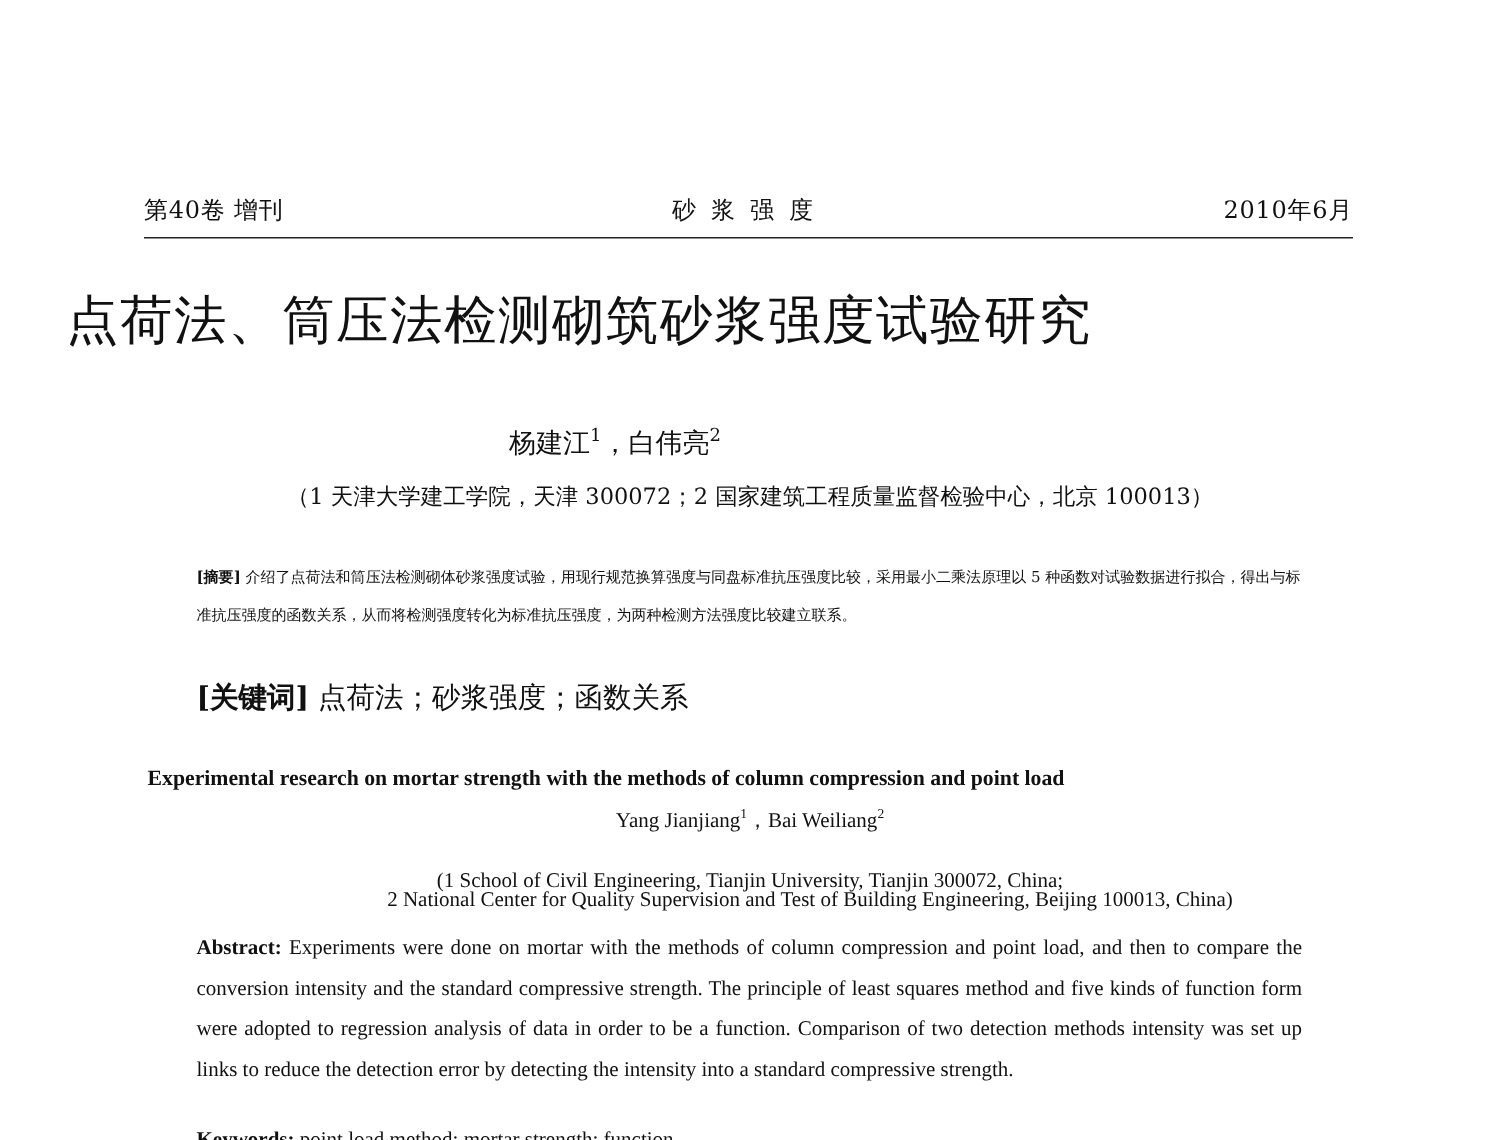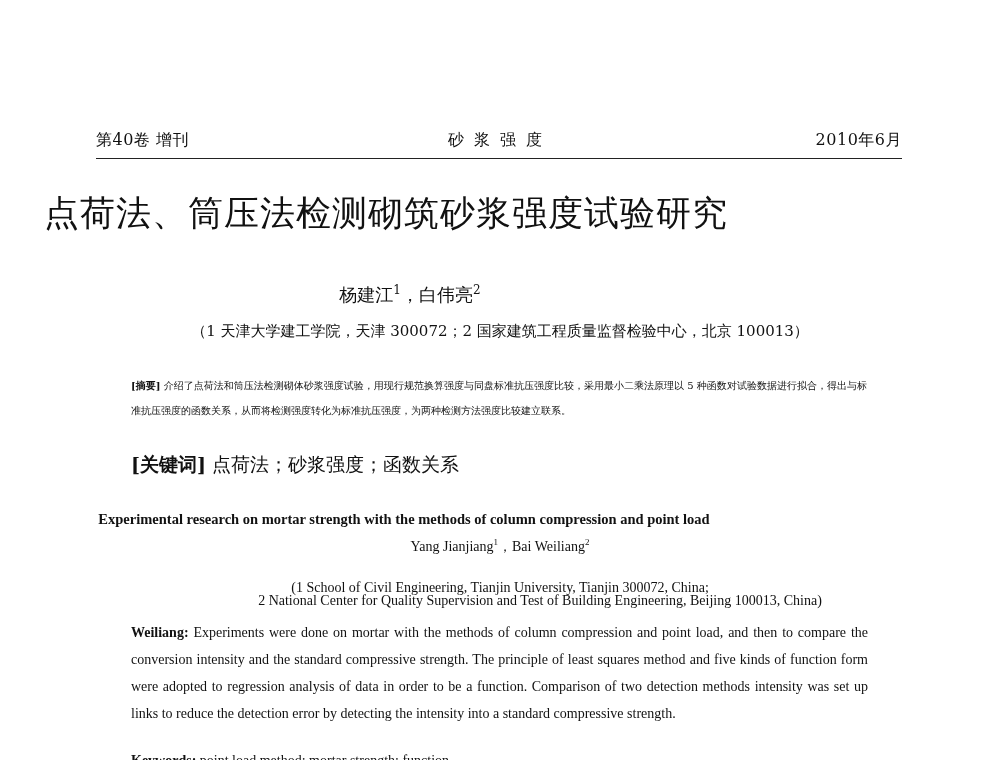--- a/index.html
+++ b/index.html
@@ -60,20 +60,20 @@
 <div class="abs" id="title-en">Experimental research on mortar strength with the methods of column compression and point load</div>
 
 <div class="abs" id="authors-en">
   <span>Yang Jianjiang</span><sup>1</sup><span>，</span><span>Bai Weiliang</span><sup>2</sup>
 </div>
 
 <div class="abs" id="affil-en-1">(1 School of Civil Engineering, Tianjin University, Tianjin 300072, China;</div>
 <div class="abs" id="affil-en-2">2 National Center for Quality Supervision and Test of Building Engineering, Beijing 100013, China)</div>
 
 <div class="abs" id="abstract-en">
-  <span class="lbl">Weiliang:</span>
+  <span class="lbl">Abstract:</span>
   <span>Experiments were done on mortar with the methods of column compression and point load, and then to compare the conversion intensity and the standard compressive strength. The principle of least squares method and five kinds of function form were adopted to regression analysis of data in order to be a function. Comparison of two detection methods intensity was set up links to reduce the detection error by detecting the intensity into a standard compressive strength.</span>
 </div>
 
 <div class="abs" id="keywords-en">
   <span class="lbl">Keywords:</span>
   <span>point load method; mortar strength; function</span>
 </div>
 
 </body></html>

